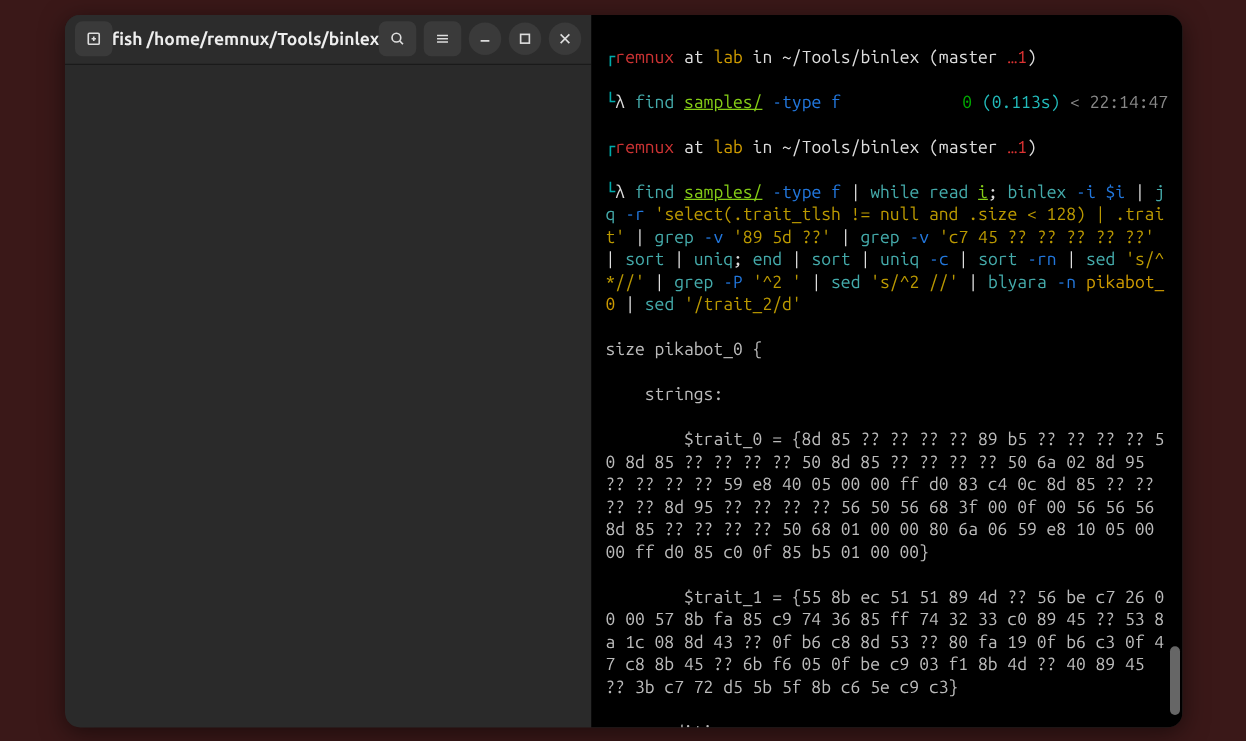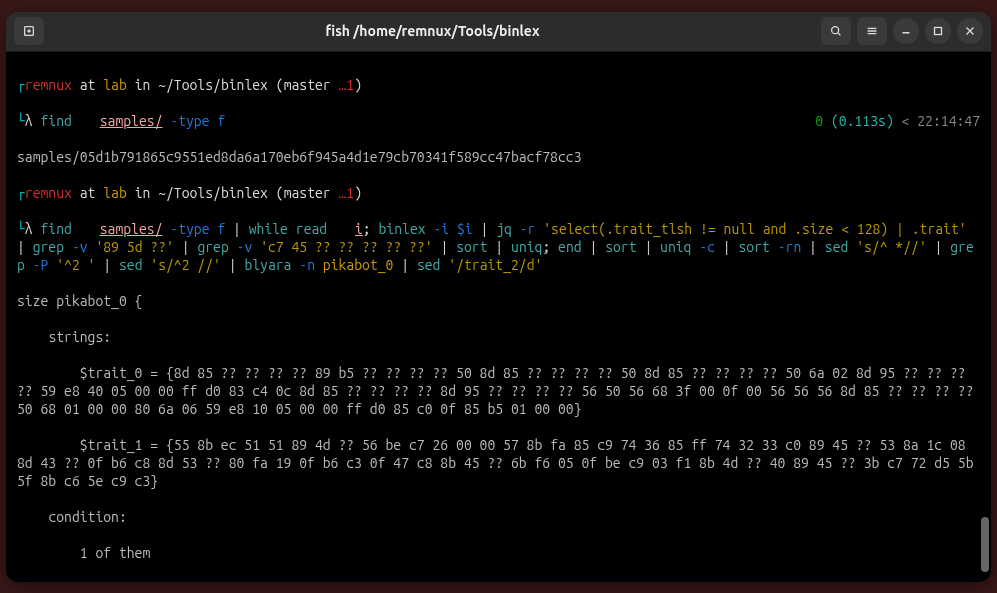--- a/index.html
+++ b/index.html
@@ -8,27 +8,27 @@
     font-family: 'Ubuntu Mono', 'DejaVu Sans Mono', monospace;
     font-size: 14px;
     width: 997px;
     height: 593px;
     overflow: hidden;
     display: flex;
     align-items: center;
     justify-content: center;
   }
   .window {
-    width: 985px;
+    width: 894px;
     height: 570px;
     background: #2a2a2a;
     border-radius: 12px;
     overflow: hidden;
     display: flex;
-    flex-direction: column;
+    flex-direction: row;
     box-shadow: 0 4px 20px rgba(0,0,0,0.5);
   }
   .titlebar {
     height: 40px;
     background: #2c2c2c;
     display: flex;
     align-items: center;
     padding: 0 8px;
     border-bottom: 1px solid #1a1a1a;
   }
@@ -61,21 +61,21 @@
   .right-info { position: absolute; right: 0; top: 0; }
   .c-bracket { color: #0aa; }
   .c-user { color: #c33; }
   .c-white { color: #ddd; }
   .c-host { color: #c90; }
   .c-path { color: #ddd; }
   .c-branch { color: #ddd; }
   .c-red { color: #d33; }
   .c-lambda { color: #ddd; }
   .c-cmd { color: #4aa; }
-  .c-arg { color: #fca5a5; text-decoration: underline; margin-left: 20px; }
+  .c-arg { color: #84cc16; text-decoration: underline; }
   .c-option { color: #27d; }
   .c-plain { color: #27d; }
   .c-pipe { color: #ddd; }
   .c-string { color: #b90; }
   .c-yellow { color: #c90; }
   .c-num { color: #0a0; }
   .c-teal { color: #2bb; }
   .c-dim { color: #888; }
   .c-out { color: #bbb; }
   .scrollbar {
@@ -128,21 +128,20 @@
         <svg viewBox="0 0 16 16" fill="none" stroke="currentColor" stroke-width="1.5">
             <path d="M4 4l8 8M12 4l-8 8"></path>
           </svg>
       </div>
     </div>
   </div>
 
   <div class="terminal">
 <span class="line prompt-line"><span class="c-bracket">┌</span><span class="c-user">remnux</span><span class="c-white"> at </span><span class="c-host">lab</span><span class="c-white"> in </span><span class="c-path">~/Tools/binlex</span><span class="c-white"> (</span><span class="c-branch">master </span><span class="c-red">…1</span><span class="c-white">)</span></span>
 <span class="line prompt-line"><span class="c-bracket">└</span><span class="c-lambda">λ </span><span class="c-cmd">find</span><span> </span><span class="c-arg">samples/</span><span> </span><span class="c-option">-type</span><span> </span><span class="c-plain">f</span><span class="right-info"><span class="c-num">0</span><span class="c-teal"> (0.113s)</span><span class="c-dim"> &lt; </span><span class="c-dim">22:14:47</span></span></span>
-<span class="line c-out">samples/05d1b791865c9551ed8da6a170eb6f945a4d1e79cb70341f589cc47bacf78cc3</span>
 <span class="line prompt-line"><span class="c-bracket">┌</span><span class="c-user">remnux</span><span class="c-white"> at </span><span class="c-host">lab</span><span class="c-white"> in </span><span class="c-path">~/Tools/binlex</span><span class="c-white"> (</span><span class="c-branch">master </span><span class="c-red">…1</span><span class="c-white">)</span></span>
 <span class="line"><span class="c-bracket">└</span><span class="c-lambda">λ </span><span class="c-cmd">find</span> <span class="c-arg">samples/</span> <span class="c-option">-type</span> <span class="c-plain">f</span><span class="c-pipe"> | </span><span class="c-cmd">while</span> <span class="c-cmd">read</span> <span class="c-arg">i</span><span class="c-white">; </span><span class="c-cmd">binlex</span> <span class="c-option">-i</span> <span class="c-plain">$i</span><span class="c-pipe"> | </span><span class="c-cmd">jq</span> <span class="c-option">-r</span> <span class="c-string">'select(.trait_tlsh != null and .size &lt; 128) | .trait'</span><span class="c-pipe"> | </span><span class="c-cmd">grep</span> <span class="c-option">-v</span> <span class="c-string">'89 5d ??'</span><span class="c-pipe"> | </span><span class="c-cmd">grep</span> <span class="c-option">-v</span> <span class="c-string">'c7 45 ?? ?? ?? ?? ??'</span><span class="c-pipe"> | </span><span class="c-cmd">sort</span><span class="c-pipe"> | </span><span class="c-cmd">uniq</span><span class="c-white">; </span><span class="c-cmd">end</span><span class="c-pipe"> | </span><span class="c-cmd">sort</span><span class="c-pipe"> | </span><span class="c-cmd">uniq</span> <span class="c-option">-c</span><span class="c-pipe"> | </span><span class="c-cmd">sort</span> <span class="c-option">-rn</span><span class="c-pipe"> | </span><span class="c-cmd">sed</span> <span class="c-string">'s/^ *//'</span><span class="c-pipe"> | </span><span class="c-cmd">grep</span> <span class="c-option">-P</span> <span class="c-string">'^2 '</span><span class="c-pipe"> | </span><span class="c-cmd">sed</span> <span class="c-string">'s/^2 //'</span><span class="c-pipe"> | </span><span class="c-cmd">blyara</span> <span class="c-option">-n</span> <span class="c-yellow">pikabot_0</span><span class="c-pipe"> | </span><span class="c-cmd">sed</span> <span class="c-string">'/trait_2/d'</span></span>
 <span class="line c-out">size pikabot_0 {</span>
 <span class="line c-out">    strings:</span>
 <span class="line c-out">        $trait_0 = {8d 85 ?? ?? ?? ?? 89 b5 ?? ?? ?? ?? 50 8d 85 ?? ?? ?? ?? 50 8d 85 ?? ?? ?? ?? 50 6a 02 8d 95 ?? ?? ?? ?? 59 e8 40 05 00 00 ff d0 83 c4 0c 8d 85 ?? ?? ?? ?? 8d 95 ?? ?? ?? ?? 56 50 56 68 3f 00 0f 00 56 56 56 8d 85 ?? ?? ?? ?? 50 68 01 00 00 80 6a 06 59 e8 10 05 00 00 ff d0 85 c0 0f 85 b5 01 00 00}</span>
 <span class="line c-out">        $trait_1 = {55 8b ec 51 51 89 4d ?? 56 be c7 26 00 00 57 8b fa 85 c9 74 36 85 ff 74 32 33 c0 89 45 ?? 53 8a 1c 08 8d 43 ?? 0f b6 c8 8d 53 ?? 80 fa 19 0f b6 c3 0f 47 c8 8b 45 ?? 6b f6 05 0f be c9 03 f1 8b 4d ?? 40 89 45 ?? 3b c7 72 d5 5b 5f 8b c6 5e c9 c3}</span>
 <span class="line c-out">    condition:</span>
 <span class="line c-out">        1 of them</span>
 
 

